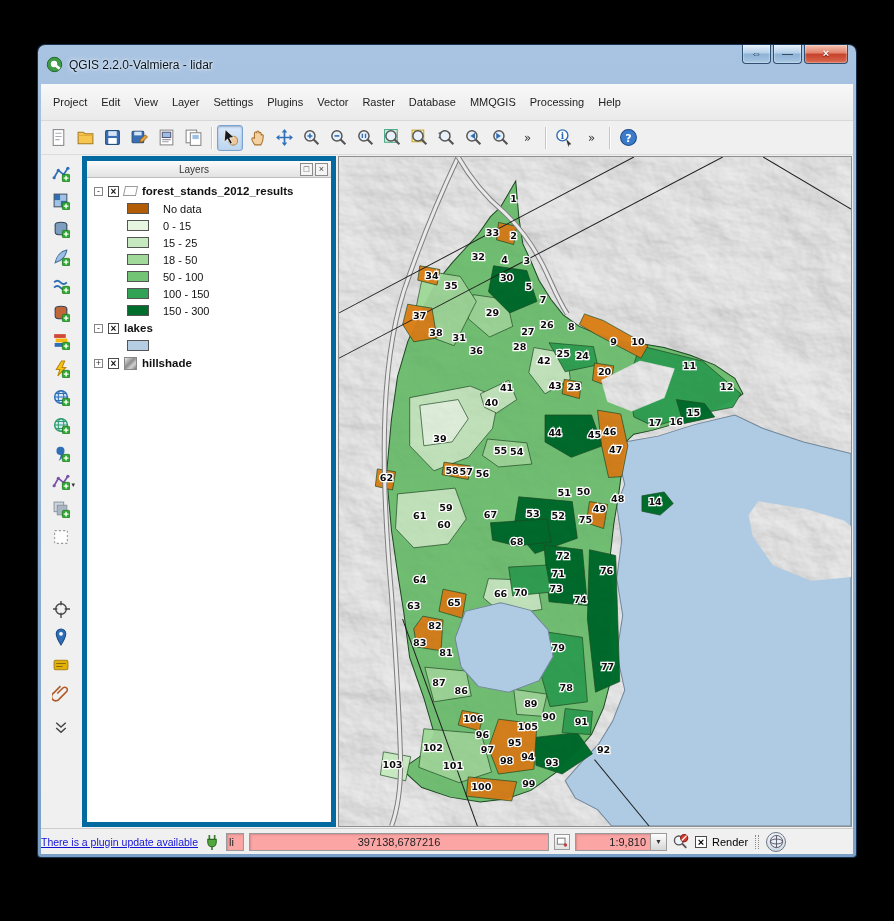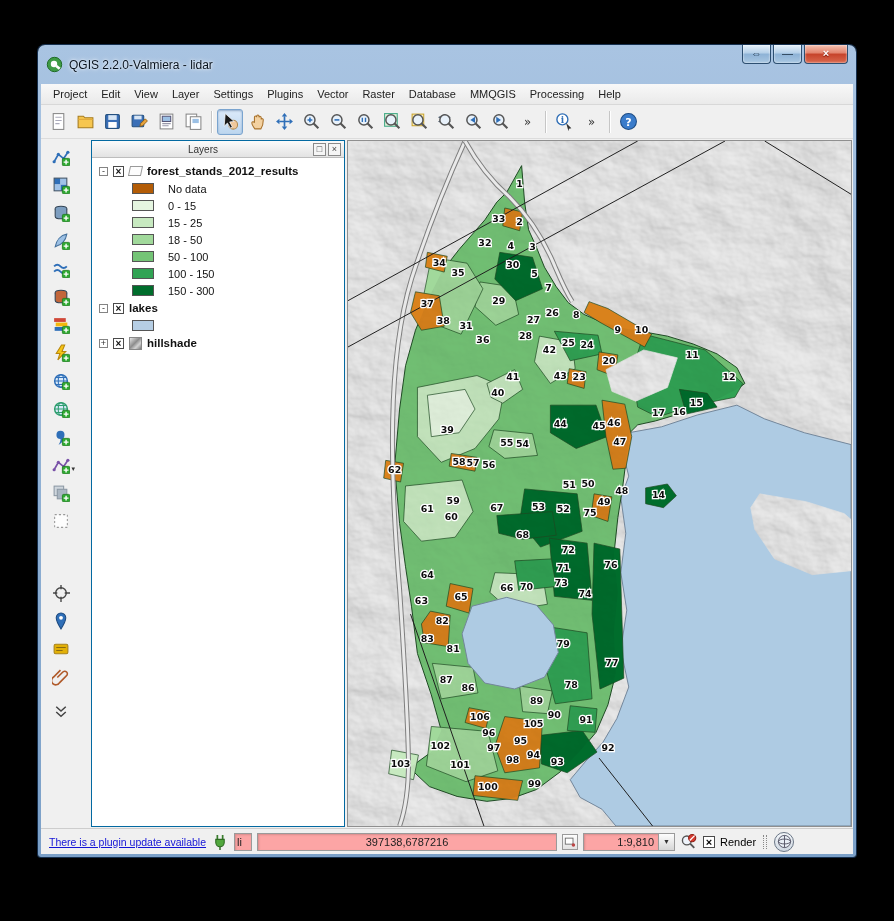--- a/index.html
+++ b/index.html
@@ -6,56 +6,56 @@
 html,body{width:894px;height:921px;background:#000;font-family:"Liberation Sans",sans-serif;overflow:hidden}
 #window{position:absolute;left:38px;top:45px;width:818px;height:812px;border-radius:7px 7px 3px 3px;background:linear-gradient(#a9c4e2,#7ba0c8);box-shadow:0 0 0 1px #16304f,0 4px 18px rgba(0,0,0,.75);display:flex;flex-direction:column;padding:0 3px 3px}
 
 #titlebar{height:39px;display:flex;align-items:center;gap:6px;padding:0 5px;flex:0 0 auto}
 #app-icon{width:17px;height:17px;flex:0 0 auto}
 #title-text{font-size:12px;color:#08131f;text-shadow:0 0 5px rgba(255,255,255,.9),0 0 2px rgba(255,255,255,.9)}
 #win-controls{margin-left:auto;display:flex;gap:2px;align-self:flex-start}
 .win-btn{width:29px;height:19px;border:1px solid #2d4f71;border-top:none;border-radius:0 0 4px 4px;background:linear-gradient(#e6f1fb 0%,#b4cfe8 45%,#8db2d6 50%,#a9c7e2 100%);color:#14283c;font-size:11px;line-height:17px;text-align:center;cursor:pointer;box-shadow:inset 0 0 2px #fff}
 .win-btn.close{width:44px;background:linear-gradient(#f6c1b1 0%,#e2836d 45%,#c6422a 50%,#d9694f 100%);color:#fff;font-weight:bold;text-shadow:0 1px 1px #7a1608}
 
-#menubar{height:21px;background:linear-gradient(#f8f8f8,#eaeaea);display:flex;align-items:center;padding-left:5px;font-size:11px;color:#222;flex:0 0 auto;border-bottom:1px solid #d8d8d8}
+#menubar{height:37px;background:linear-gradient(#f8f8f8,#eaeaea);display:flex;align-items:center;padding-left:5px;font-size:11px;color:#222;flex:0 0 auto;border-bottom:1px solid #d8d8d8}
 .menu-item{padding:3px 7px;border-radius:2px;cursor:default}
 
 #main-toolbar{height:34px;background:#f0f0f0;display:flex;align-items:center;padding:2px 4px;gap:1px;flex:0 0 auto;border-bottom:1px solid #dcdcdc}
 .tbtn{width:26px;height:26px;border:1px solid transparent;border-radius:3px;display:flex;align-items:center;justify-content:center}
 .tbtn svg{width:19px;height:19px}
 .tbtn.active{background:linear-gradient(#dceafa,#bcd6ef);border-color:#7aa4cf;box-shadow:inset 0 1px 2px rgba(40,80,130,.4)}
 .tsep{width:1px;height:22px;background:#c6c6c6;margin:0 4px;box-shadow:1px 0 0 #fff}
 
 #main{display:flex;flex:1;min-height:0;background:#f0f0f0}
 #side-toolbar{width:40px;display:flex;flex-direction:column;align-items:center;padding:5px 0 2px;gap:3px;flex:0 0 auto;overflow:hidden}
 .sbtn{width:28px;height:25px;border:1px solid transparent;border-radius:3px;display:flex;align-items:center;justify-content:center;position:relative}
 .sbtn svg{width:18px;height:18px}
 .sbtn .caret{position:absolute;right:-1px;bottom:3px;font-size:7px;color:#333}
 
-#layers-panel{width:254px;display:flex;flex-direction:column;background:#fff;border:1px solid #0369a1;margin:1px 2px 1px 10px;flex:0 0 auto}
+#layers-panel{width:254px;display:flex;flex-direction:column;background:#fff;border:5px solid #0369a1;margin:1px 2px 1px 1px;flex:0 0 auto}
 #panel-header{height:17px;background:linear-gradient(#fbfbfb,#e3e3e3);border-bottom:1px solid #bdbdbd;display:flex;align-items:center;font-size:10px;color:#333;flex:0 0 auto;padding:0 3px}
 #panel-title{flex:1;text-align:center}
 .panel-btn{width:13px;height:13px;border:1px solid #8a8a8a;background:#f5f5f5;font-size:9px;line-height:11px;text-align:center;margin-left:2px;color:#444}
 #layers-tree{flex:1;overflow:hidden;padding:4px 0;font-size:11.5px;color:#111}
 .layer-row{display:flex;align-items:center;gap:5px;height:18px;padding-left:7px}
 .expander{width:9px;height:9px;border:1px solid #848484;background:#fff;font-size:9px;line-height:7px;text-align:center;color:#333;flex:0 0 auto}
 .cb{width:11px;height:11px;border:1px solid #4a4a4a;background:#fff;font-size:10px;line-height:9px;text-align:center;color:#111;flex:0 0 auto;font-weight:bold}
 .layer-icon{width:13px;height:10px;background:#fdfdfd;border:1px solid #9a9a9a;transform:skewX(-12deg);flex:0 0 auto}
 .thumb{width:13px;height:13px;border:1px solid #888;background:linear-gradient(135deg,#e8e8e8 0%,#8c8c8c 45%,#d2d2d2 70%,#777 100%);flex:0 0 auto}
 .layer-name{font-weight:bold;white-space:nowrap}
 .layer-name.selected{}
 .legend-row{display:flex;align-items:center;gap:14px;height:17px;padding-left:40px}
 .swatch{width:22px;height:11px;border:1px solid #555;flex:0 0 auto}
 .legend-label{font-size:11px}
 
 #map{flex:1;position:relative;margin:1px 1px 1px 0;border:1px solid #8f8f8f;background:#a8a8a8;overflow:hidden}
 #mapsvg{position:absolute;inset:0;width:100%;height:100%}
 .mlabel{font-family:"DejaVu Sans",sans-serif;font-size:9.5px;font-weight:bold;fill:#0c0c0c;stroke:#ffffff;stroke-width:2.6px;paint-order:stroke;text-anchor:middle}
 
-#statusbar{height:26px;background:#f0f0f0;border-top:1px solid #cdcdcd;display:flex;align-items:center;gap:5px;padding:0 8px;font-size:11px;flex:0 0 auto}
+#statusbar{height:26px;background:#f0f0f0;border-top:1px solid #cdcdcd;display:flex;align-items:center;gap:5px;padding:0 0;font-size:11px;flex:0 0 auto}
 #update-link{color:#1313d6;text-decoration:underline;font-size:10.5px;white-space:nowrap}
 .sb-box{border:1px solid #9a9a9a;background:#fca5a5;height:18px;box-shadow:inset 1px 1px 2px rgba(0,0,0,.15);font-size:11px;color:#222}
 #message-box{width:18px;text-align:left;padding-left:2px;line-height:16px}
 #coord-box{width:300px;text-align:center;line-height:16px}
 #toggle-extents{width:16px;height:16px;border:1px solid #9a9a9a;background:linear-gradient(#fdfdfd,#e2e2e2);display:flex;align-items:center;justify-content:center}
 #scale-combo{display:flex;align-items:center}
 #scale-value{width:76px;text-align:right;padding-right:4px;line-height:16px}
 #scale-arrow{width:16px;height:18px;border:1px solid #9a9a9a;border-left:none;background:linear-gradient(#fdfdfd,#d6d6d6);font-size:7px;line-height:16px;text-align:center;color:#333}
 .sb-icon{width:18px;height:18px;display:flex;align-items:center;justify-content:center}
 .cb2{width:12px;height:12px;border:1px solid #4a4a4a;background:#fff;font-size:11px;line-height:10px;text-align:center;font-weight:bold}

